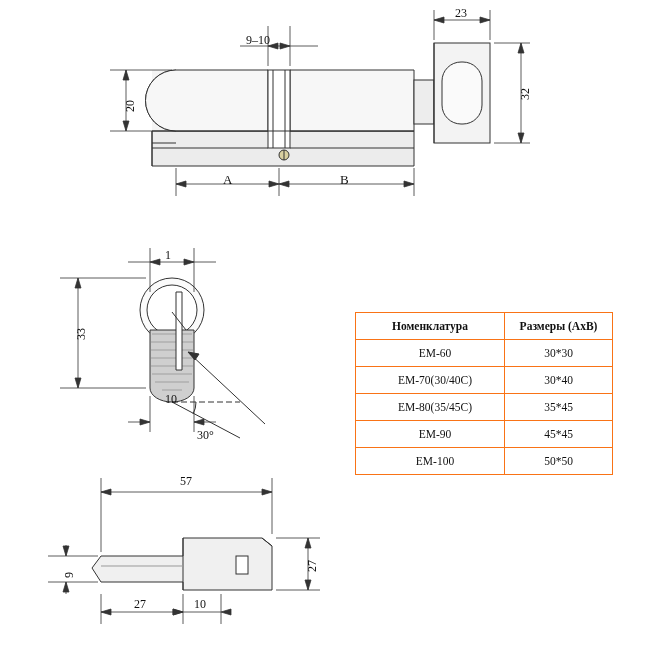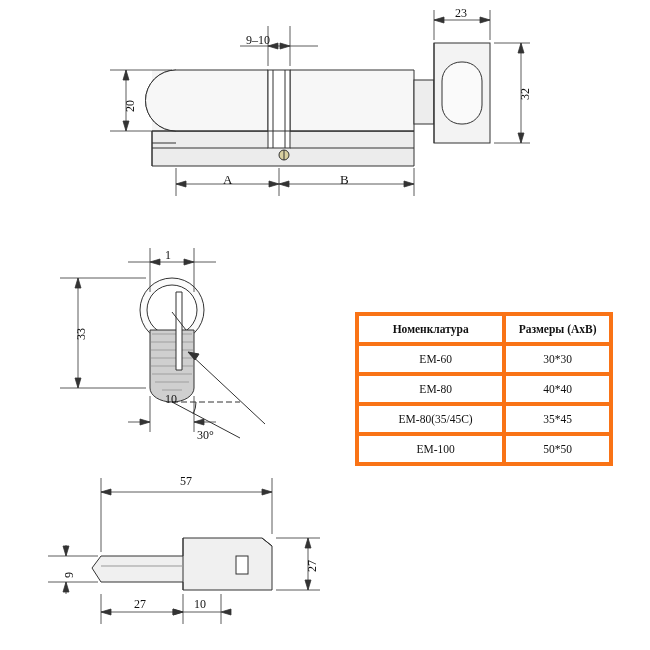--- a/index.html
+++ b/index.html
@@ -26,21 +26,21 @@
   .spec-table{
     position:absolute;
     left:355px;top:312px;
     width:258px;
     border-collapse:collapse;
     background:#fff;
     font-family:"Liberation Serif", serif;
     font-size:11.5px;
   }
   .spec-table th,.spec-table td{
-    border:4px solid #f97316;
+    border:1px solid #f97316;
     padding:5px 4px;
     height:16px;
   }
   .spec-table th{font-weight:bold;text-align:center;}
   .spec-table td.name{text-align:center;padding-left:14px;width:58%;}
   .spec-table td.size{text-align:center;}
 </style>
 </head>
 <body>
 
@@ -244,27 +244,31 @@
       <th>Номенклатура</th>
       <th>Размеры (АxВ)</th>
     </tr>
   </thead>
   <tbody>
     <tr>
       <td class="name">ЕМ-60</td>
       <td class="size">30*30</td>
     </tr>
     <tr>
-      <td class="name">ЕМ-80</td>
-      <td class="size">40*40</td>
+      <td class="name">ЕМ-70(30/40С)</td>
+      <td class="size">30*40</td>
     </tr>
     <tr>
       <td class="name">ЕМ-80(35/45С)</td>
       <td class="size">35*45</td>
     </tr>
     <tr>
+      <td class="name">ЕМ-90</td>
+      <td class="size">45*45</td>
+    </tr>
+    <tr>
       <td class="name">ЕМ-100</td>
       <td class="size">50*50</td>
     </tr>
   </tbody>
 </table>
 
 </div>
 
 </body></html>

